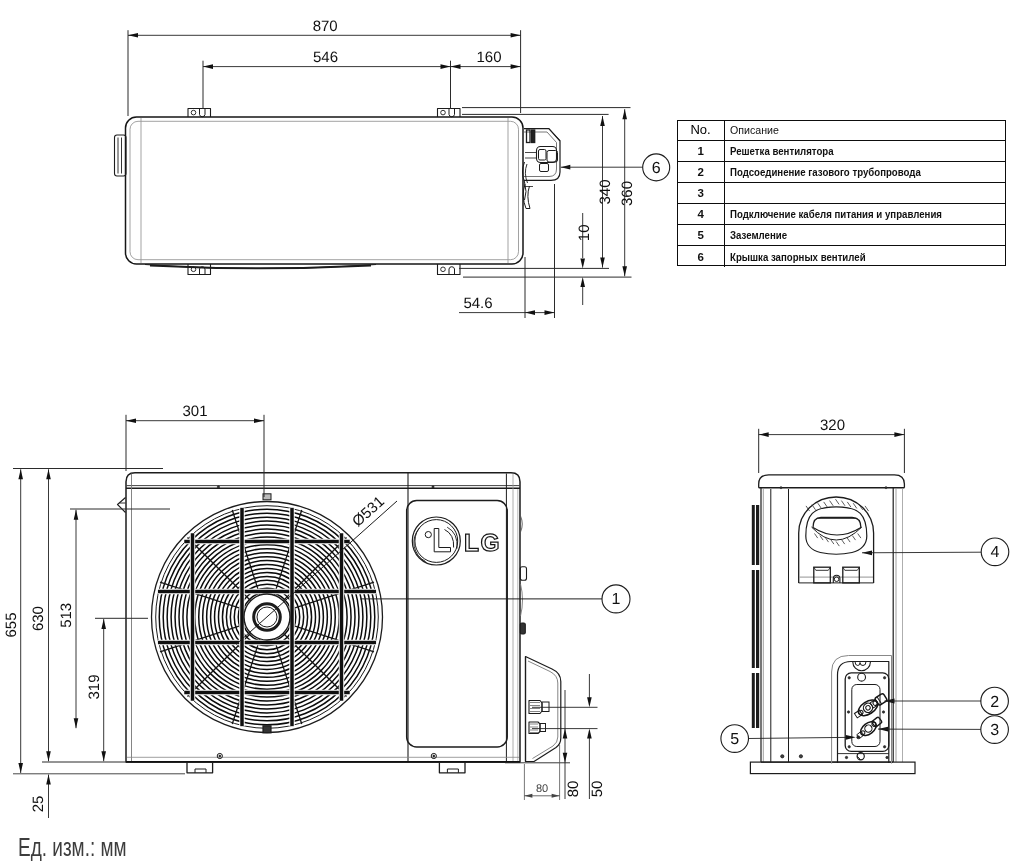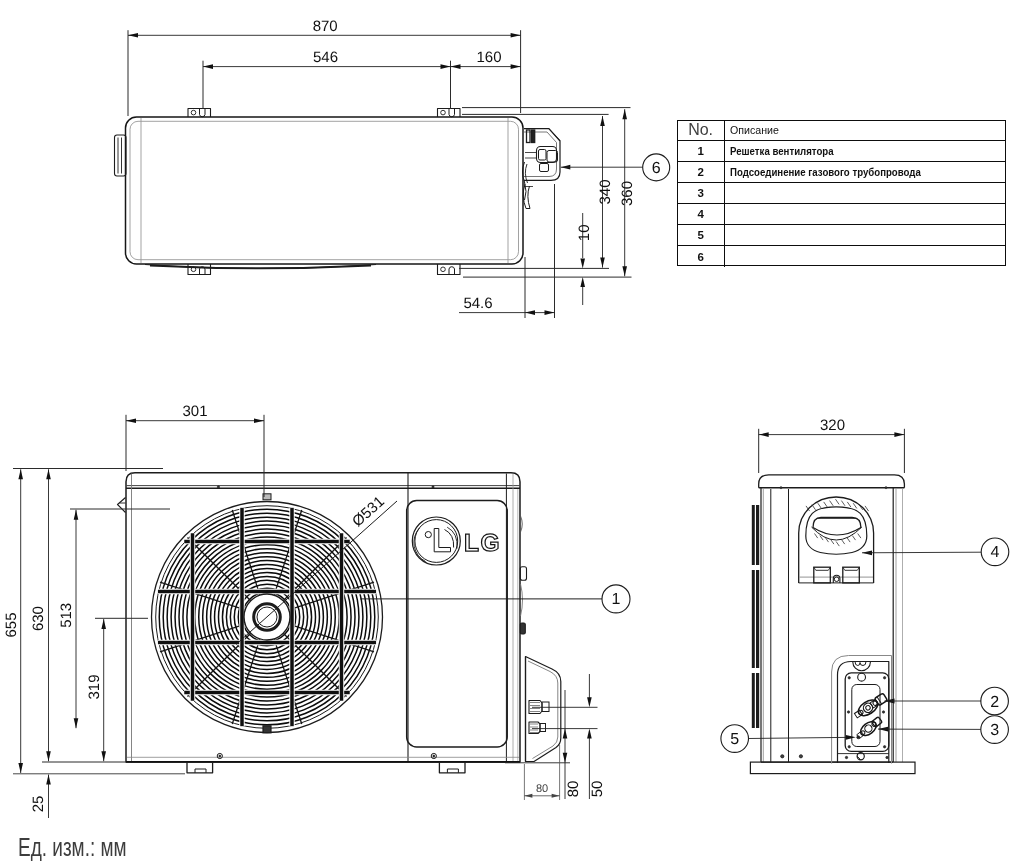--- a/index.html
+++ b/index.html
@@ -3,21 +3,21 @@
 <style>
 html,body{margin:0;padding:0;background:#ffffff;}
 #page{position:relative;width:1017px;height:861px;background:#fff;overflow:hidden;}
 #tbl{position:absolute;left:676.5px;top:119.5px;width:329px;height:146.5px;border:1.8px solid #0d0d0d;box-sizing:border-box;}
 .row{position:absolute;left:0;width:100%;height:20.93px;border-bottom:1.5px solid #0d0d0d;box-sizing:border-box;font-family:"Liberation Sans",sans-serif;}
 .row:last-child{border-bottom:none;}
 .num{position:absolute;left:0;top:0;width:47.2px;height:100%;border-right:1.6px solid #0d0d0d;box-sizing:border-box;text-align:center;}
 .desc{position:absolute;left:52.5px;top:0;right:2px;height:100%;text-decoration:underline;}
 .num span,.desc span{position:absolute;top:50%;transform:translateY(-52%);display:block;width:100%;}
 .desc span{transform-origin:left center;}
-.hdr .num span{font-size:16px;font-weight:normal;color:#404040;}
+.hdr .num span{font-size:13px;font-weight:normal;color:#000000;}
 .hdr .desc span{font-size:11.3px;font-weight:normal;color:#111;transform:translateY(-52%) scaleX(0.94) !important;}
 .bd .num span{font-size:11.5px;font-weight:bold;color:#111;}
 .bd .desc span{font-size:11.2px;font-weight:bold;color:#111;transform:translateY(-52%) scaleX(0.862) !important;}
 #footer{position:absolute;left:17.5px;top:832px;font-family:"Liberation Sans",sans-serif;font-size:26px;color:#3d3d3d;transform:scaleX(0.73);transform-origin:left;}
 </style></head>
 <body>
 <div id="page">
 <svg width="1017" height="861" viewBox="0 0 1017 861" style="position:absolute;left:0;top:0" text-rendering="geometricPrecision">
 <defs>
         <clipPath id="fanclip">
@@ -413,25 +413,34 @@
       </div>
   <div class="row bd" style="top:62.79px">
         <div class="num">
           <span>3</span>
         </div>
       </div>
   <div class="row bd" style="top:83.72px">
         <div class="num">
           <span>4</span>
         </div>
+        <div class="desc">
+          <span>Подключение кабеля питания и управления</span>
+        </div>
       </div>
   <div class="row bd" style="top:104.65px">
         <div class="num">
           <span>5</span>
         </div>
+        <div class="desc">
+          <span>Заземление</span>
+        </div>
       </div>
   <div class="row bd" style="top:125.58px">
         <div class="num">
           <span>6</span>
+        </div>
+        <div class="desc">
+          <span>Крышка запорных вентилей</span>
         </div>
       </div>
 </div>
 <div id="footer">Ед. изм.: мм</div>
 </div>
 </body></html>

